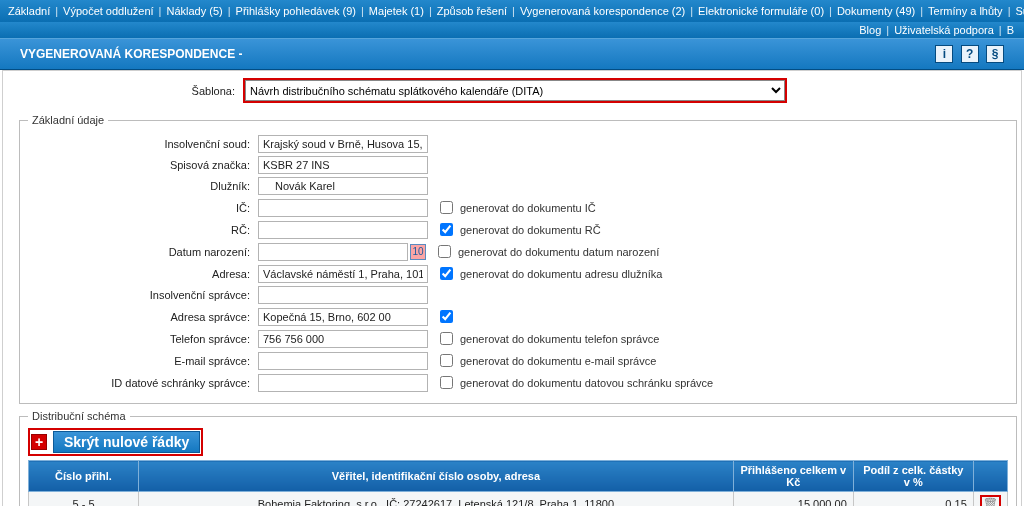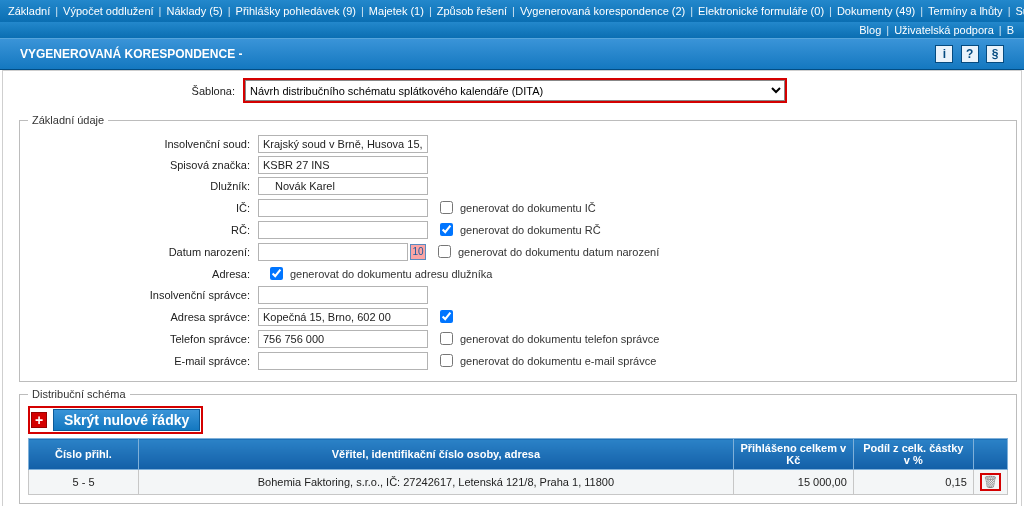--- a/index.html
+++ b/index.html
@@ -172,20 +172,21 @@
     <label class="lbl">Datum narození:</label>
     <input type="text" style="width: 150px;" value="">
     <span class="cal-btn">10</span>
     <span class="chk">
           <input type="checkbox" style="">
           <span>generovat do dokumentu datum narození</span>
         </span>
   </div>
   <div class="row">
     <label class="lbl">Adresa:</label>
+    <input type="text" style="width: 170px;" value="Václavské náměstí 1, Praha, 101">
     <span class="chk">
           <input type="checkbox" checked="" style="">
           <span>generovat do dokumentu adresu dlužníka</span>
         </span>
   </div>
   <div class="row">
     <label class="lbl">Insolvenční správce:</label>
     <input type="text" style="width: 170px;" value="">
   </div>
   <div class="row">
@@ -202,20 +203,28 @@
           <input type="checkbox" style="">
           <span>generovat do dokumentu telefon správce</span>
         </span>
   </div>
   <div class="row">
     <label class="lbl">E-mail správce:</label>
     <input type="text" style="width: 170px;" value="">
     <span class="chk">
           <input type="checkbox" style="">
           <span>generovat do dokumentu e-mail správce</span>
+        </span>
+  </div>
+  <div class="row">
+    <label class="lbl">ID datové schránky správce:</label>
+    <input type="text" style="width: 170px;" value="">
+    <span class="chk">
+          <input type="checkbox" style="">
+          <span>generovat do dokumentu datovou schránku správce</span>
         </span>
   </div>
 </fieldset>
 
 <fieldset>
   <legend>Distribuční schéma</legend>
   <div class="dist-tools">
     <span class="plus-btn">+</span>
     <button class="hide-btn">Skrýt nulové řádky</button>
   </div>

